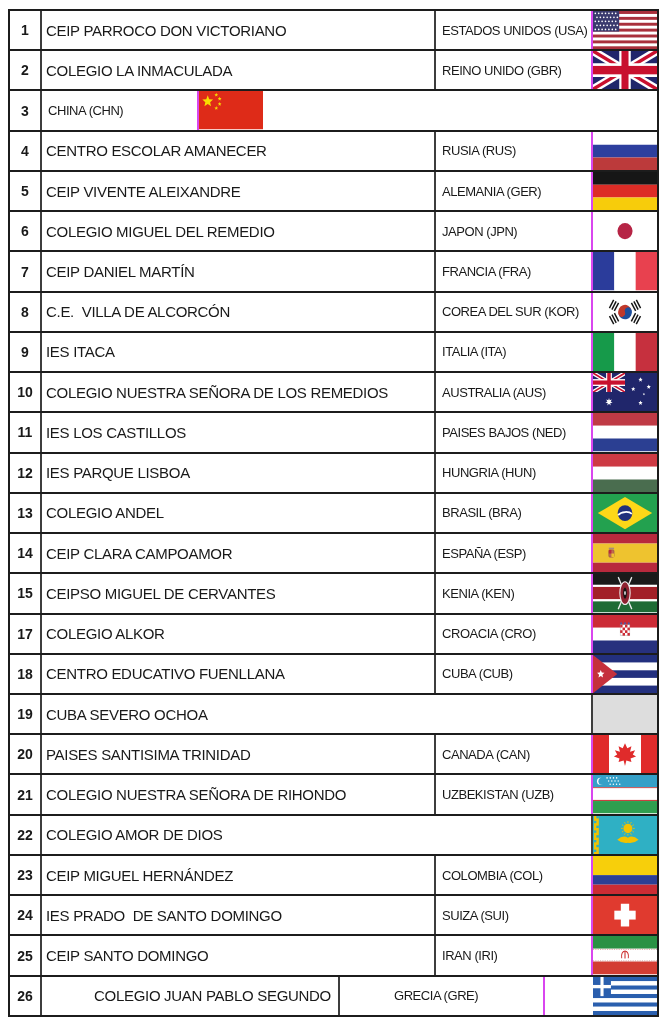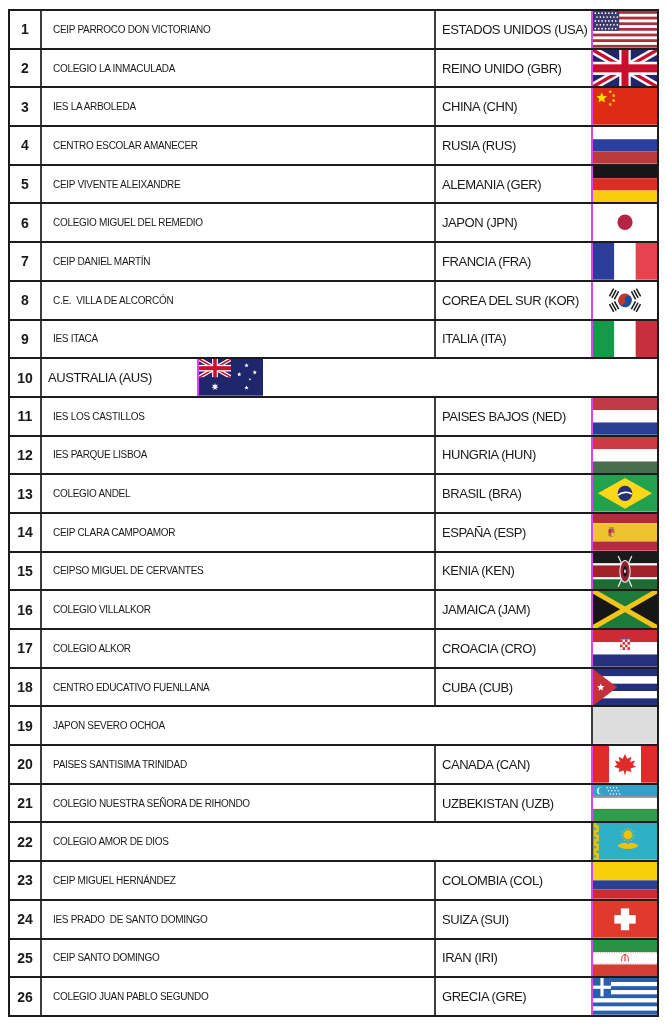--- a/index.html
+++ b/index.html
@@ -6,31 +6,31 @@
   body{
     width:666px;height:1024px;position:relative;background:#ffffff;
     font-family:"Liberation Sans",sans-serif;color:#191919;overflow:hidden;
   }
   .table{
     position:absolute;left:8px;top:9px;width:651px;height:1008px;
     border:2px solid #1c1c1c;box-sizing:border-box;
     display:flex;flex-direction:column;background:#fff;
   }
   .row{flex:1 1 0;display:flex;border-bottom:2px solid #1c1c1c;min-height:0;}
-  .row:last-child{border-bottom:none;}
+  .row:last-child{border-bottom:none;gap:48px;}
   .cell{
     box-sizing:border-box;display:flex;align-items:center;
     white-space:pre;overflow:hidden;
   }
   .num{
     width:32px;justify-content:center;font-weight:bold;font-size:14px;
     border-right:2px solid #3d3d3d;
   }
   .school{
-    flex:1;padding-left:11px;font-size:10px;letter-spacing:-0.3px;
+    flex:1;padding-left:4px;font-size:15px;letter-spacing:-0.3px;
     border-right:2px solid #3d3d3d;
   }
   .country{
     width:157px;padding-left:6px;font-size:13px;letter-spacing:-0.45px;
     border-right:2px solid #d946ef;
   }
   .flagcell{width:64px;padding:0;background:#fff;}
   .flagcell svg{width:100%;height:100%;display:block;}
 </style>
 </head>
@@ -104,21 +104,20 @@
             <line x1="66" y1="0" x2="0" y2="37" stroke="#c8102e" stroke-width="3.33"></line>
             <rect x="27.060000000000002" y="0" width="11.879999999999999" height="37" fill="#fff"></rect>
             <rect x="0" y="11.84" width="66" height="13.32" fill="#fff"></rect>
             <rect x="29.37" y="0" width="7.26" height="37" fill="#c8102e"></rect>
             <rect x="0" y="14.43" width="66" height="8.14" fill="#c8102e"></rect>
           </g>
         </svg></div>
     </div>
     <div class="row">
       <div class="cell num">3</div>
-      <div class="cell school">IES LA ARBOLEDA</div>
       <div class="cell country">CHINA (CHN)</div>
       <div class="cell flagcell"><svg viewBox="0 0 66 37" preserveAspectRatio="none">
           <rect x="0" y="0" width="66" height="37" fill="#de2b18"></rect>
           <polygon points="9.00,4.20 10.53,7.89 14.52,8.21 11.48,10.81 12.41,14.69 9.00,12.61 5.59,14.69 6.52,10.81 3.48,8.21 7.47,7.89" fill="#f7de00"></polygon>
           <polygon points="17.80,1.80 18.33,3.07 19.70,3.18 18.66,4.08 18.98,5.42 17.80,4.70 16.62,5.42 16.94,4.08 15.90,3.18 17.27,3.07" fill="#f7de00"></polygon>
           <polygon points="21.30,5.60 21.83,6.87 23.20,6.98 22.16,7.88 22.48,9.22 21.30,8.50 20.12,9.22 20.44,7.88 19.40,6.98 20.77,6.87" fill="#f7de00"></polygon>
           <polygon points="21.30,10.60 21.83,11.87 23.20,11.98 22.16,12.88 22.48,14.22 21.30,13.50 20.12,14.22 20.44,12.88 19.40,11.98 20.77,11.87" fill="#f7de00"></polygon>
           <polygon points="17.80,14.60 18.33,15.87 19.70,15.98 18.66,16.88 18.98,18.22 17.80,17.50 16.62,18.22 16.94,16.88 15.90,15.98 17.27,15.87" fill="#f7de00"></polygon>
         </svg></div>
     </div>
@@ -200,20 +199,21 @@
       <div class="cell school">IES ITACA</div>
       <div class="cell country">ITALIA (ITA)</div>
       <div class="cell flagcell"><svg viewBox="0 0 66 37" preserveAspectRatio="none">
           <rect x="0" y="0" width="22" height="37" fill="#169a4a"></rect>
           <rect x="22" y="0" width="22" height="37" fill="#fff"></rect>
           <rect x="44" y="0" width="22" height="37" fill="#c6303e"></rect>
         </svg></div>
     </div>
     <div class="row">
       <div class="cell num">10</div>
+      <div class="cell school">COLEGIO NUESTRA SEÑORA DE LOS REMEDIOS</div>
       <div class="cell country">AUSTRALIA (AUS)</div>
       <div class="cell flagcell"><svg viewBox="0 0 66 37" preserveAspectRatio="none">
           <rect x="0" y="0" width="66" height="37" fill="#20266b"></rect>
           <clipPath id="uj1">
             <rect x="0" y="0" width="33" height="18.5"></rect>
           </clipPath>
           <g clip-path="url(#uj1)">
             <rect x="0" y="0" width="33" height="18.5" fill="#20266b"></rect>
             <line x1="0" y1="0" x2="33" y2="18.5" stroke="#fff" stroke-width="4.07"></line>
             <line x1="33" y1="0" x2="0" y2="18.5" stroke="#fff" stroke-width="4.07"></line>
@@ -285,32 +285,20 @@
           <rect x="0" y="0" width="66" height="10.5" fill="#1a1a1a"></rect>
           <rect x="0" y="10.5" width="66" height="2" fill="#fff"></rect>
           <rect x="0" y="12.5" width="66" height="12" fill="#a22028"></rect>
           <rect x="0" y="24.5" width="66" height="2" fill="#fff"></rect>
           <rect x="0" y="26.5" width="66" height="10.5" fill="#1f6b35"></rect>
           <line x1="26" y1="3" x2="40" y2="34" stroke="#eee" stroke-width="1.3"></line>
           <line x1="40" y1="3" x2="26" y2="34" stroke="#eee" stroke-width="1.3"></line>
           <ellipse cx="33" cy="18.5" rx="5.3" ry="11" fill="#8e2230" stroke="#eee" stroke-width="1.1"></ellipse>
           <ellipse cx="33" cy="18.5" rx="1.9" ry="5.4" fill="#141414"></ellipse>
           <ellipse cx="33" cy="18.5" rx="0.8" ry="2" fill="#fff"></ellipse>
-        </svg></div>
-    </div>
-    <div class="row">
-      <div class="cell num">16</div>
-      <div class="cell school">COLEGIO VILLALKOR</div>
-      <div class="cell country">JAMAICA (JAM)</div>
-      <div class="cell flagcell"><svg viewBox="0 0 66 37" preserveAspectRatio="none">
-          <rect x="0" y="0" width="66" height="37" fill="#161616"></rect>
-          <polygon points="0,0 66,0 33,18.5" fill="#1c7a3a"></polygon>
-          <polygon points="0,37 66,37 33,18.5" fill="#1c7a3a"></polygon>
-          <line x1="0" y1="0" x2="66" y2="37" stroke="#f0c419" stroke-width="5"></line>
-          <line x1="66" y1="0" x2="0" y2="37" stroke="#f0c419" stroke-width="5"></line>
         </svg></div>
     </div>
     <div class="row">
       <div class="cell num">17</div>
       <div class="cell school">COLEGIO ALKOR</div>
       <div class="cell country">CROACIA (CRO)</div>
       <div class="cell flagcell"><svg viewBox="0 0 66 37" preserveAspectRatio="none">
           <rect x="0" y="0" width="66" height="12.33" fill="#cc2b36"></rect>
           <rect x="0" y="12.33" width="66" height="12.340000000000002" fill="#fff"></rect>
           <rect x="0" y="24.67" width="66" height="12.329999999999998" fill="#27317e"></rect>
@@ -339,21 +327,21 @@
           <rect x="0" y="7.4" width="66" height="7.4" fill="#fff"></rect>
           <rect x="0" y="14.8" width="66" height="7.4" fill="#23307e"></rect>
           <rect x="0" y="22.200000000000003" width="66" height="7.4" fill="#fff"></rect>
           <rect x="0" y="29.6" width="66" height="7.4" fill="#23307e"></rect>
           <polygon points="0,0 25,18.5 0,37" fill="#c5303c"></polygon>
           <polygon points="8.00,14.50 9.06,17.04 11.80,17.26 9.71,19.06 10.35,21.74 8.00,20.30 5.65,21.74 6.29,19.06 4.20,17.26 6.94,17.04" fill="#fff"></polygon>
         </svg></div>
     </div>
     <div class="row">
       <div class="cell num">19</div>
-      <div class="cell school">JAPON SEVERO OCHOA</div>
+      <div class="cell school">CUBA SEVERO OCHOA</div>
       <div class="cell flagcell"><svg viewBox="0 0 66 37" preserveAspectRatio="none">
           <rect x="0" y="0" width="66" height="37" fill="#ddd"></rect>
         </svg></div>
     </div>
     <div class="row">
       <div class="cell num">20</div>
       <div class="cell school">PAISES SANTISIMA TRINIDAD</div>
       <div class="cell country">CANADA (CAN)</div>
       <div class="cell flagcell"><svg viewBox="0 0 66 37" preserveAspectRatio="none">
           <rect x="0" y="0" width="66" height="37" fill="#fff"></rect>

